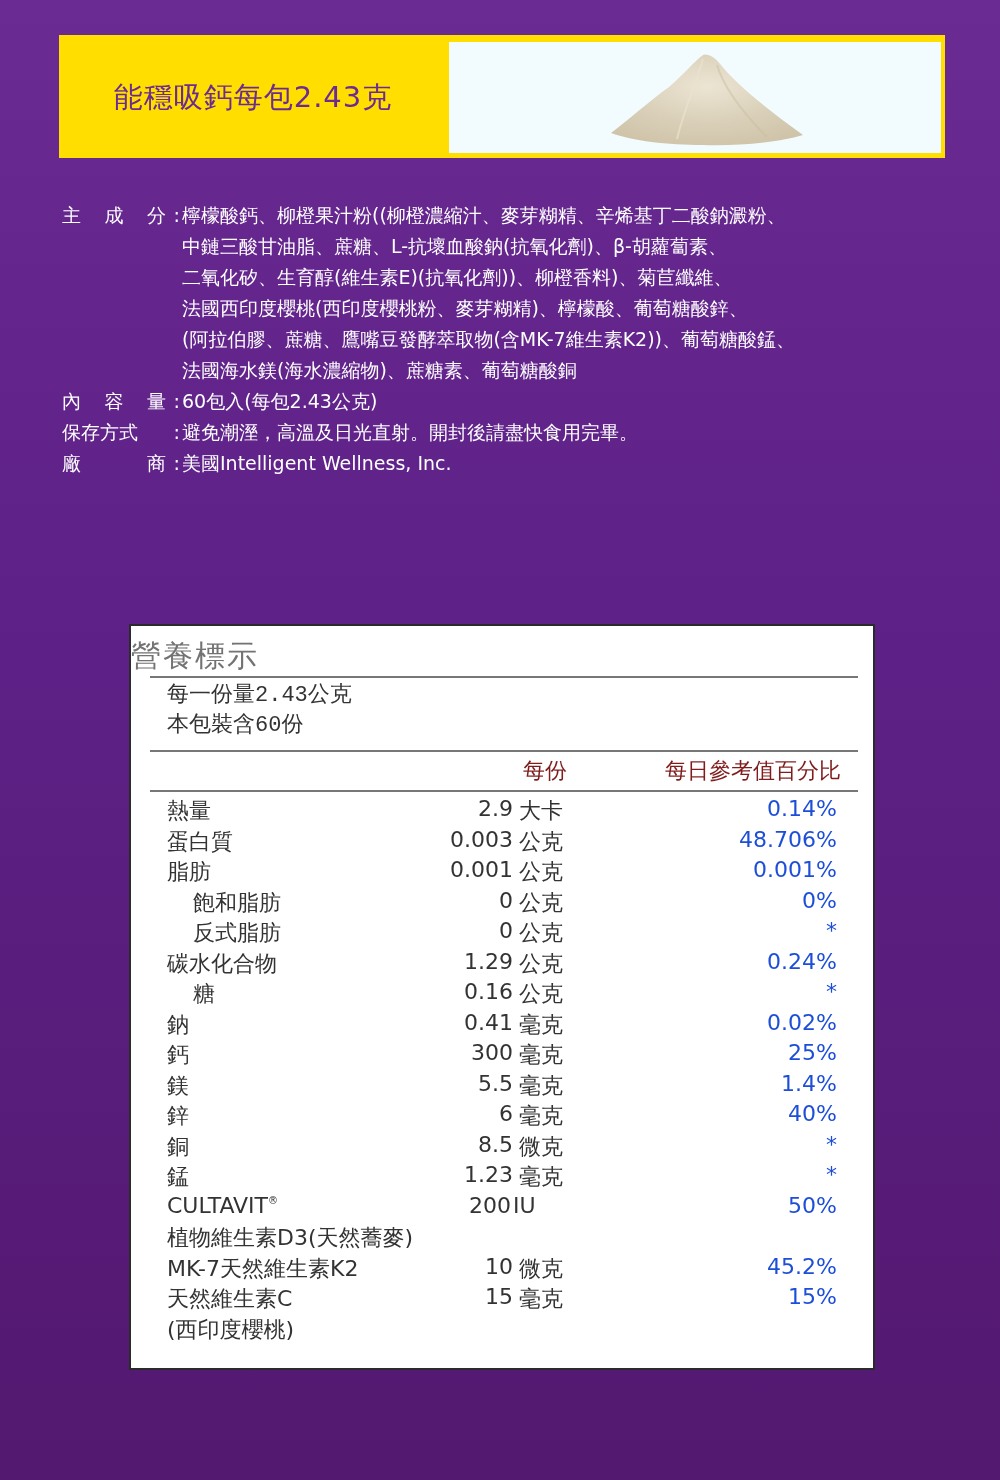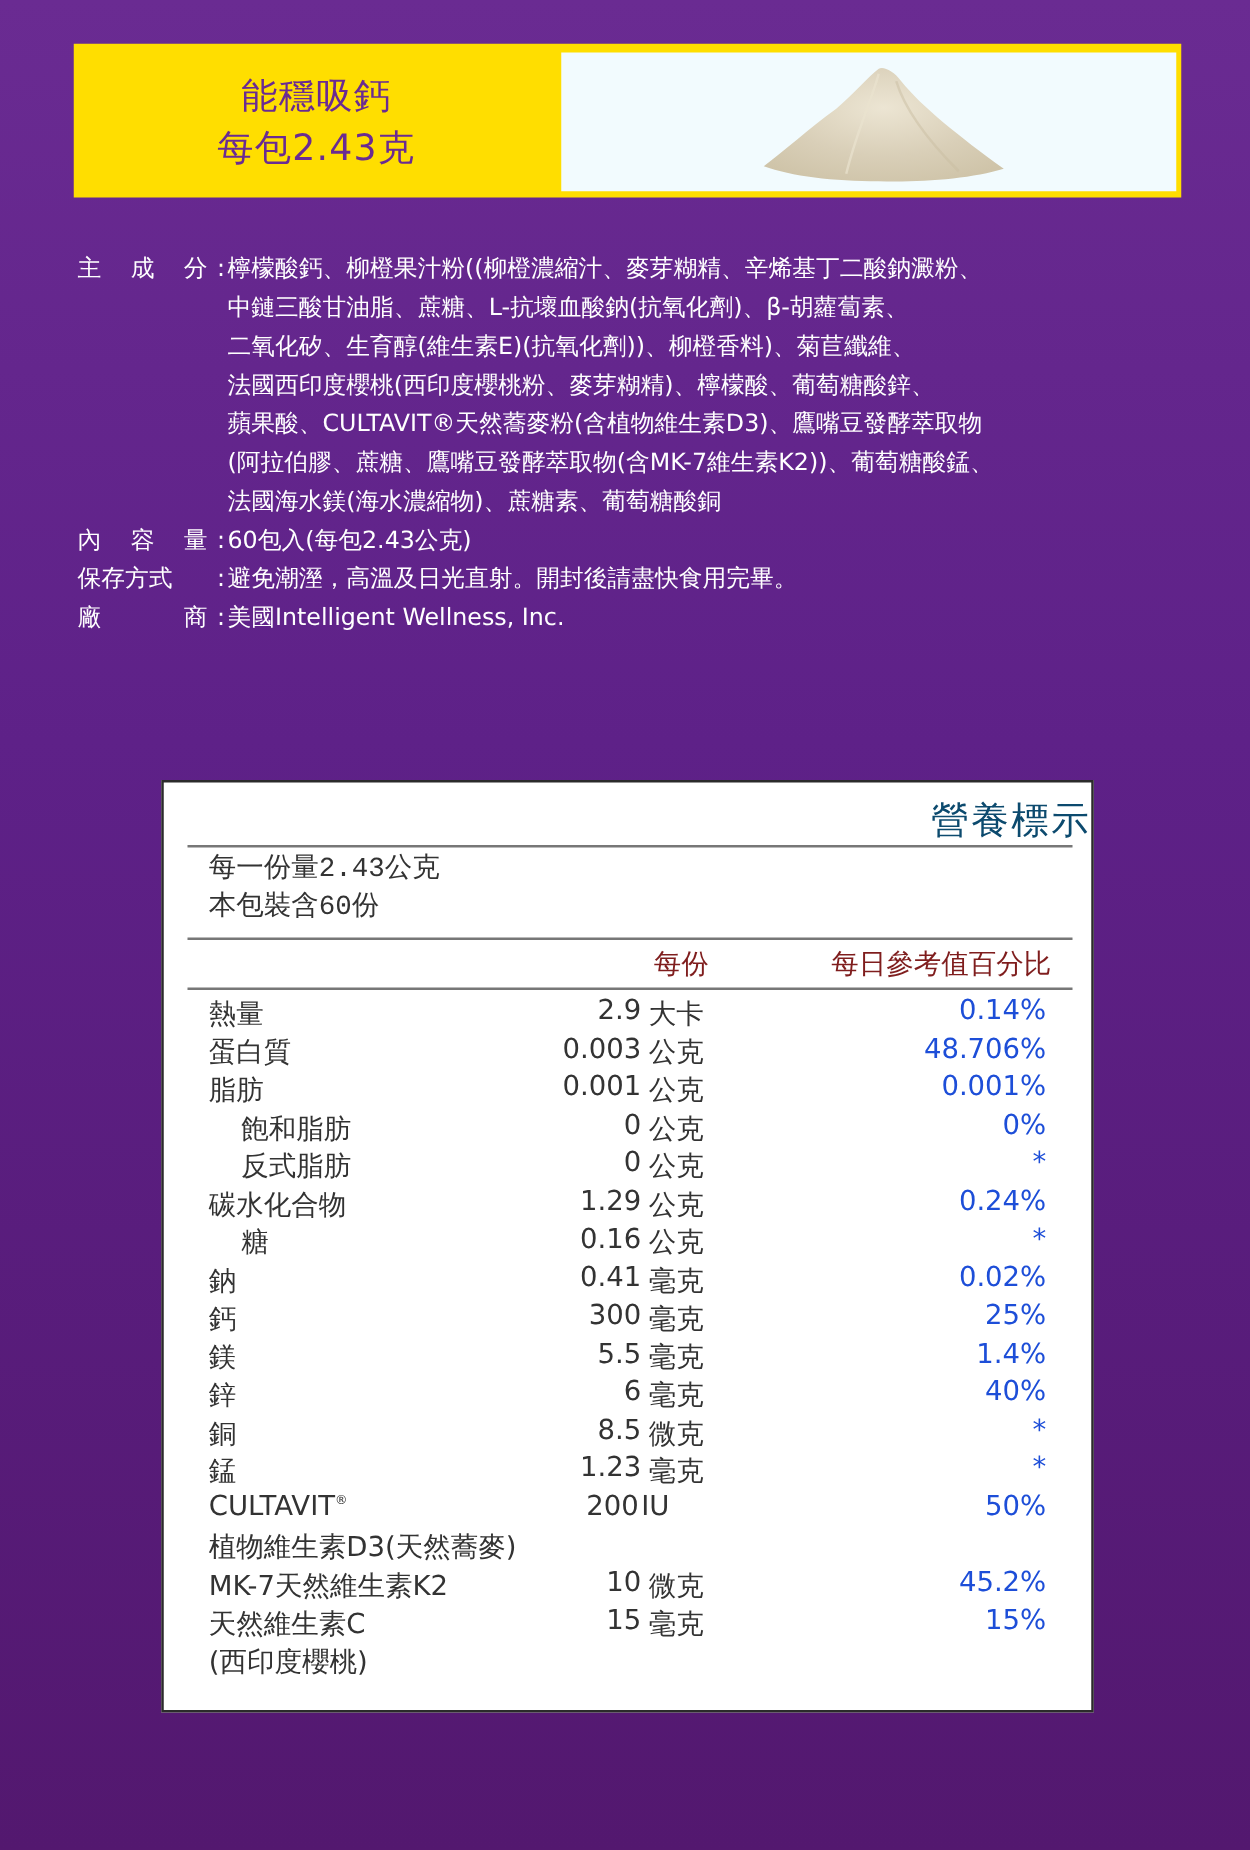--- a/index.html
+++ b/index.html
@@ -9,21 +9,21 @@
     font-family: "DejaVu Sans", "Liberation Sans", sans-serif;
     position: relative;
     overflow: hidden;
   }
   .banner {
     position:absolute; left:59px; top:35px; width:886px; height:123px;
     background:#ffde00;
   }
   .banner-text {
     position:absolute; left:0; top:0; width:388px; height:123px;
-    display:flex; flex-direction:column; align-items:center; justify-content:center;
+    display:flex; align-items:center; justify-content:center;
     color:#6a2b92; font-size:29px; line-height:42px; letter-spacing:1px;
   }
   .banner-image {
     position:absolute; left:390px; top:7px; width:492px; height:111px;
     background:#f2fbfe; overflow:hidden;
   }
   .powder {
     position:absolute; left:158px; top:9px; width:200px; height:96px;
   }
   .info {
@@ -37,22 +37,22 @@
   .info-label .colon { margin-left:2px; }
   .info-body { flex:1; padding-left:2px; }
   .info-body div { white-space:nowrap; }
   .spread { display:flex; justify-content:space-between; width:104px; }
 
   .panel {
     position:absolute; left:129px; top:624px; width:746px; height:746px;
     background:#ffffff; border:2px solid #2b2b2b;
   }
   .panel-title {
-    position:absolute; left:0; top:10px; width:100%; text-align:right;
-    color:#0c4a6e; font-size:30px; letter-spacing:2px;font-family:Liberation Mono, monospace;
+    position:absolute; left:0; top:10px; width:100%; text-align:left;
+    color:#737373; font-size:30px; letter-spacing:2px;font-family:Liberation Mono, monospace;
   }
   .hr { position:absolute; left:19px; width:708px; height:2px; background:#777; }
   .serving {
     position:absolute; left:36px; top:55px; color:#333; font-size:22px; line-height:30px;font-family:Liberation Mono, monospace;
   }
   .col-head {
     position:absolute; top:130px; color:#7f1d1d; font-size:22px;
   }
   .rows { position:absolute; left:0; top:170px; width:100%; }
   .row { position:relative; height:30.5px; font-size:22px; color:#333; }
@@ -96,21 +96,20 @@
         <span>成</span>
         <span>分</span>
       </span>
       <span class="colon">:</span>
     </div>
     <div class="info-body">
       <div>檸檬酸鈣、柳橙果汁粉((柳橙濃縮汁、麥芽糊精、辛烯基丁二酸鈉澱粉、</div>
       <div>中鏈三酸甘油脂、蔗糖、L-抗壞血酸鈉(抗氧化劑)、β-胡蘿蔔素、</div>
       <div>二氧化矽、生育醇(維生素E)(抗氧化劑))、柳橙香料)、菊苣纖維、</div>
       <div>法國西印度櫻桃(西印度櫻桃粉、麥芽糊精)、檸檬酸、葡萄糖酸鋅、</div>
-      <div>蘋果酸、CULTAVIT®天然蕎麥粉(含植物維生素D3)、鷹嘴豆發酵萃取物</div>
       <div>(阿拉伯膠、蔗糖、鷹嘴豆發酵萃取物(含MK-7維生素K2))、葡萄糖酸錳、</div>
       <div>法國海水鎂(海水濃縮物)、蔗糖素、葡萄糖酸銅</div>
     </div>
   </div>
   <div class="info-row">
     <div class="info-label">
       <span class="spread">
         <span>內</span>
         <span>容</span>
         <span>量</span>

